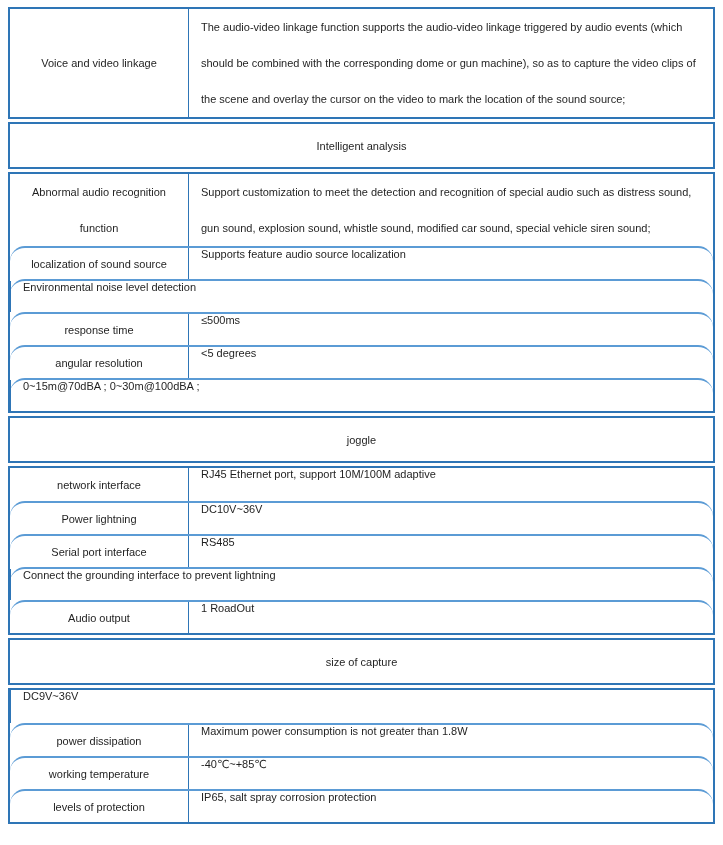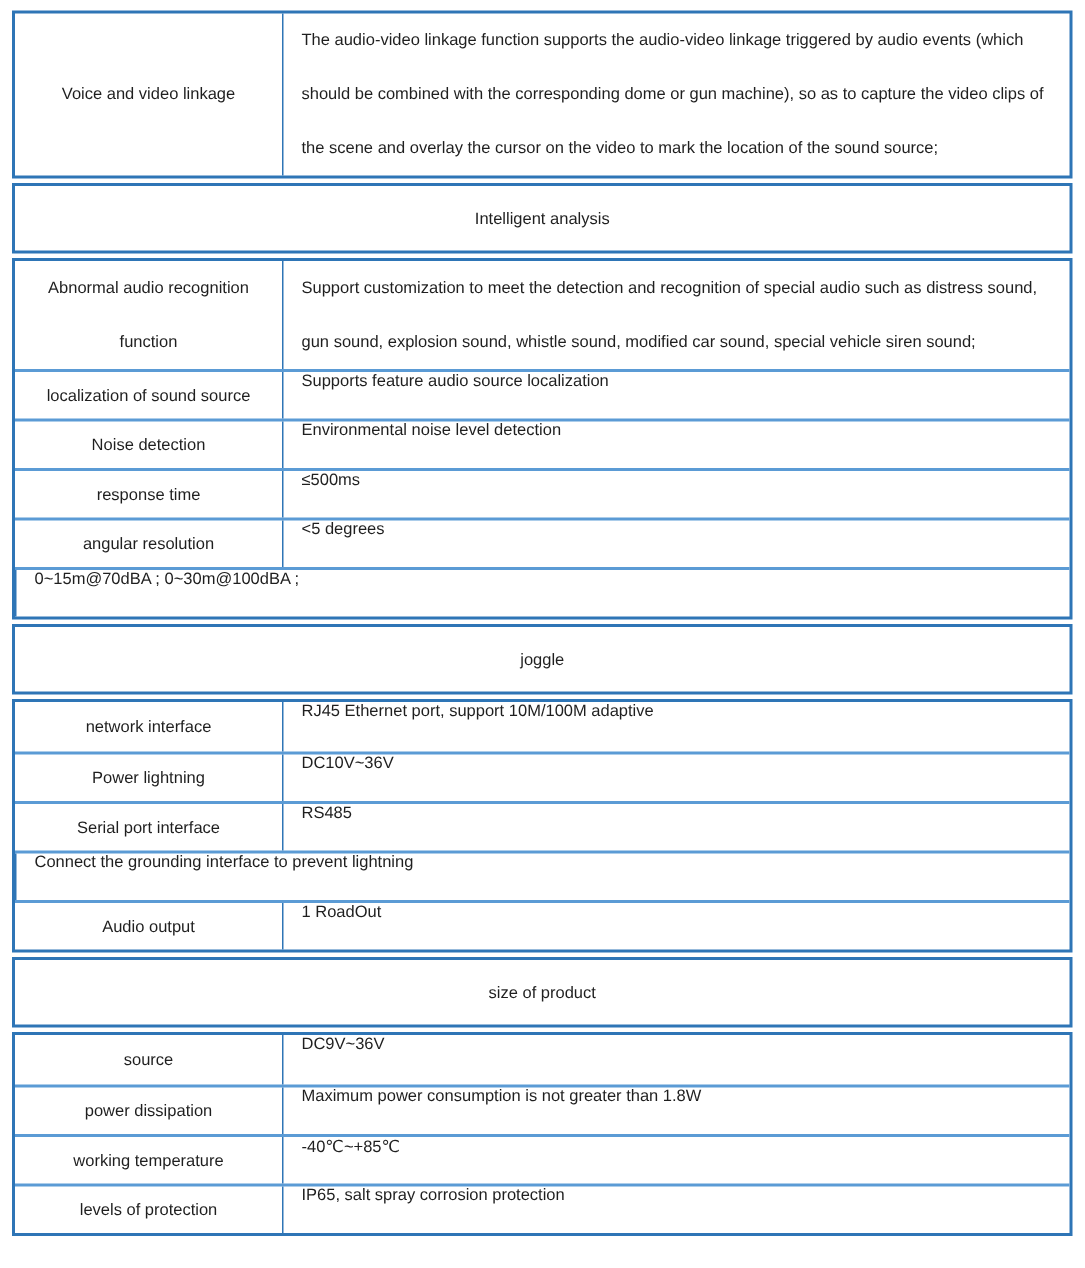--- a/index.html
+++ b/index.html
@@ -15,21 +15,21 @@
     font-size:11px;color:var(--text);
   }
   .doc{margin:7px 0 0 8px;width:707px;}
   .section{border:2px solid var(--outer);margin-bottom:3px;background:#fff;}
   .header-title{
     height:43px;display:flex;align-items:center;justify-content:center;
     text-align:center;
   }
   .row{display:flex;align-items:stretch;}
   .row.single{height:33px;}
-  .row + .row{border-top:2px solid var(--inner);}
+  .row + .row{border-top:2px solid var(--inner);border-radius:15px;}
   .cell.label{
     flex:0 0 178px;width:178px;
     display:flex;flex-direction:column;justify-content:center;align-items:center;
     text-align:center;padding:0 4px;
   }
   .lab-line{white-space:nowrap;}
   .row.multi-label .lab-line{line-height:36px;}
   .cell.value{
     flex:1;border-left:1px solid var(--outer);
     display:flex;align-items:flex-start;
@@ -68,23 +68,20 @@
       </div>
       <div class="row single">
         <div class="cell label">
           <div class="lab-line">localization of sound source</div>
         </div>
         <div class="cell value">
           <div class="value-text"><span>Supports feature audio source localization</span></div>
         </div>
       </div>
       <div class="row single">
-        <div class="cell label">
-          <div class="lab-line">Noise detection</div>
-        </div>
         <div class="cell value">
           <div class="value-text"><span>Environmental noise level detection</span></div>
         </div>
       </div>
       <div class="row single">
         <div class="cell label">
           <div class="lab-line">response time</div>
         </div>
         <div class="cell value">
           <div class="value-text"><span>≤500ms</span></div>
@@ -140,27 +137,24 @@
       <div class="row single">
         <div class="cell label">
           <div class="lab-line">Audio output</div>
         </div>
         <div class="cell value">
           <div class="value-text"><span>1 RoadOut</span></div>
         </div>
       </div>
     </div>
     <div class="section header-sec">
-      <div class="header-title">size of product</div>
+      <div class="header-title">size of capture</div>
     </div>
     <div class="section">
       <div class="row single">
-        <div class="cell label">
-          <div class="lab-line">source</div>
-        </div>
         <div class="cell value">
           <div class="value-text"><span>DC9V~36V</span></div>
         </div>
       </div>
       <div class="row single">
         <div class="cell label">
           <div class="lab-line">power dissipation</div>
         </div>
         <div class="cell value">
           <div class="value-text"><span>Maximum power consumption is not greater than 1.8W</span></div>

